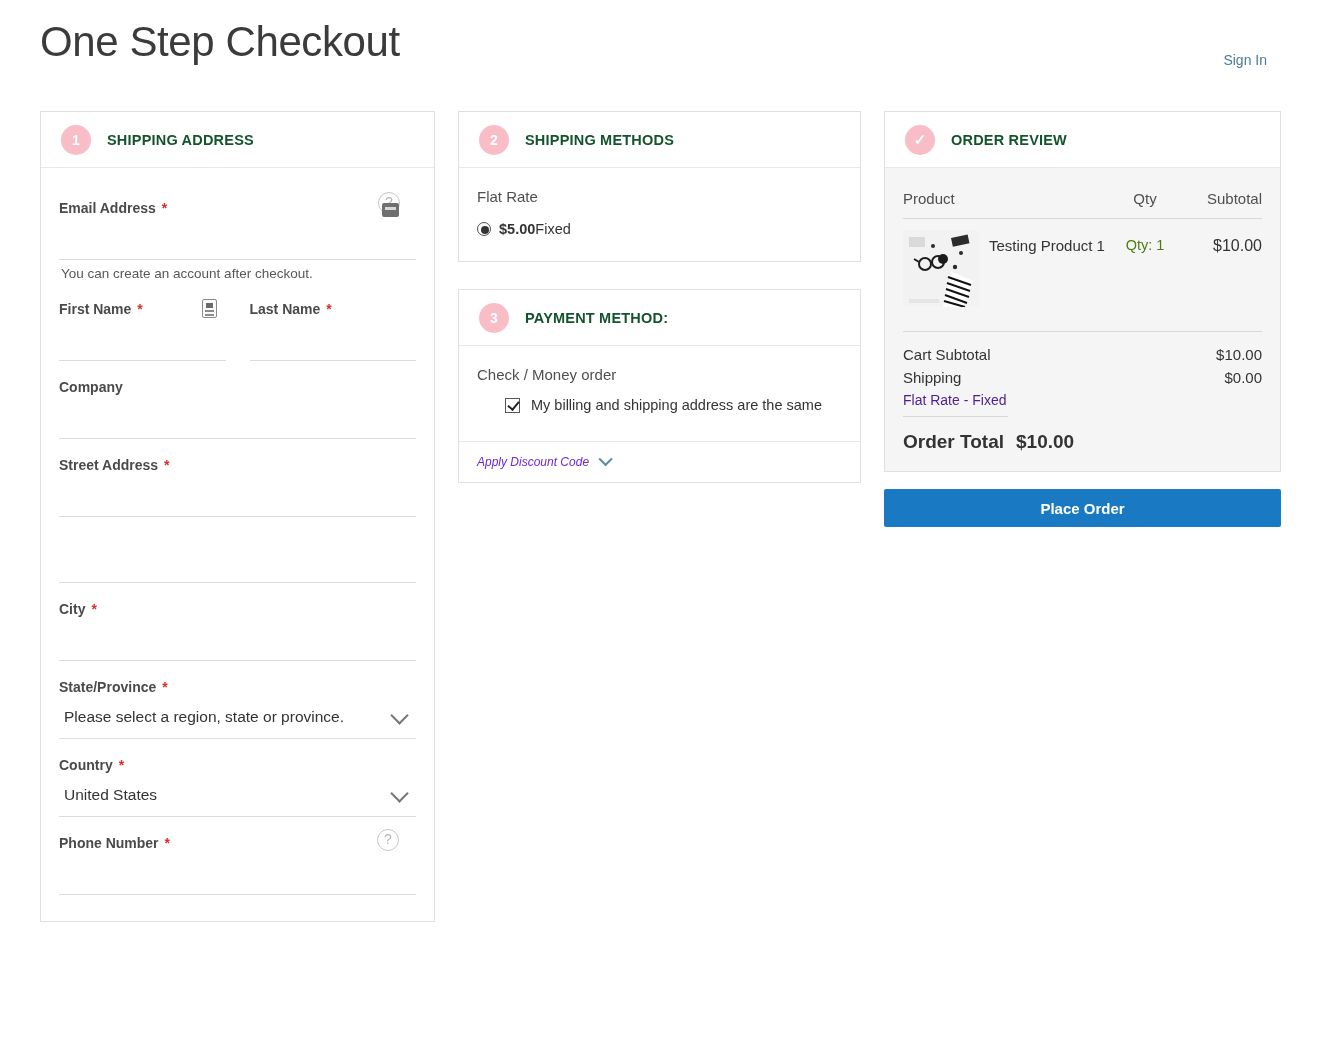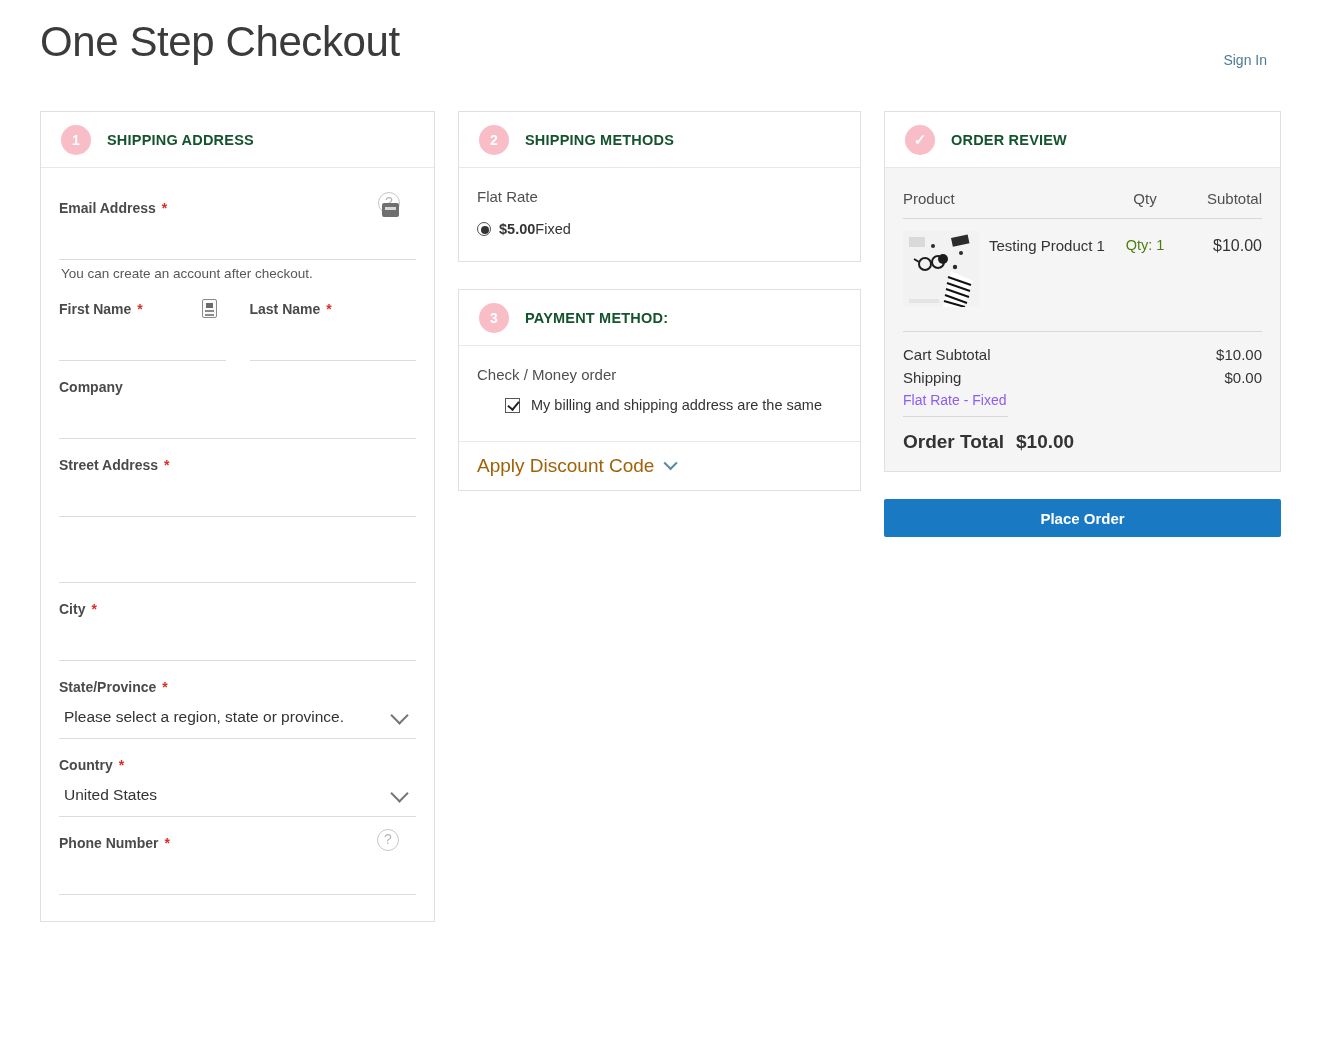--- a/index.html
+++ b/index.html
@@ -155,21 +155,21 @@
     border-right: 2px solid #222; border-bottom: 2px solid #222;
     transform: rotate(40deg);
   }
   .pay-check-label { font-size: 14.5px; color: #333; }
 
   .discount-bar {
     border-top: 1px solid #e8e8e8;
     padding: 13px 0 13px 18px;
     display: flex; align-items: center; cursor: pointer;
   }
-  .discount-label { font-size: 19px; color: #a16207; }
+  .discount-label { font-size: 12px; color: #6d28d9; font-style: italic; }
   .chev-sm {
     margin-left: 13px; width: 10px; height: 10px;
     border-right: 2px solid #5a8aa3; border-bottom: 2px solid #5a8aa3;
     transform: rotate(45deg) translate(-3px,-1px);
   }
 
   
   .review-body { background: #f5f5f5; padding: 0 18px; }
   .rev-head-row {
     display: flex; align-items: flex-end;
@@ -188,28 +188,28 @@
   }
   .thumb svg { display: block; }
   .rev-item-name { flex: 1; font-size: 15px; color: #333; padding-top: 6px; }
   .rev-item-qty  { width: 78px; text-align: center; font-size: 14.5px; color: #4d7c0f; padding-top: 6px; }
   .rev-item-sub  { width: 78px; text-align: right; font-size: 16px; color: #333; padding-top: 6px; }
 
   .totals { border-top: 1px solid #d8d8d8; padding: 14px 0 18px 0; }
   .tot-row { display: flex; align-items: baseline; margin-bottom: 6px; }
   .tot-label { flex: 1; font-size: 15px; color: #333; }
   .tot-val { font-size: 15px; color: #333; }
-  .tot-sub { font-size: 14px; color: #8b5cf6; padding-bottom: 8px;
+  .tot-sub { font-size: 14px; color: #4c1d95; padding-bottom: 8px;
              border-bottom: 1px solid #d8d8d8; width: 105px; margin-bottom: 14px; }
   .tot-grand { display: flex; align-items: baseline; }
   .tot-grand-label { font-size: 19px; font-weight: bold; color: #333; margin-right: 12px; }
   .tot-grand-val { font-size: 19px; font-weight: bold; color: #333; }
 
   .place-order {
-    display: block; width: 397px; margin-top: 27px;
+    display: block; width: 397px; margin-top: 17px;
     height: 38px; background: #1979c3; border: 0;
     color: #ffffff; font-size: 15px; font-weight: bold;
     font-family: "Liberation Sans", sans-serif;
     cursor: pointer; border-radius: 2px;
   }
   .check-badge { font-size: 15px; }
 </style>
 </head>
 <body>
 

